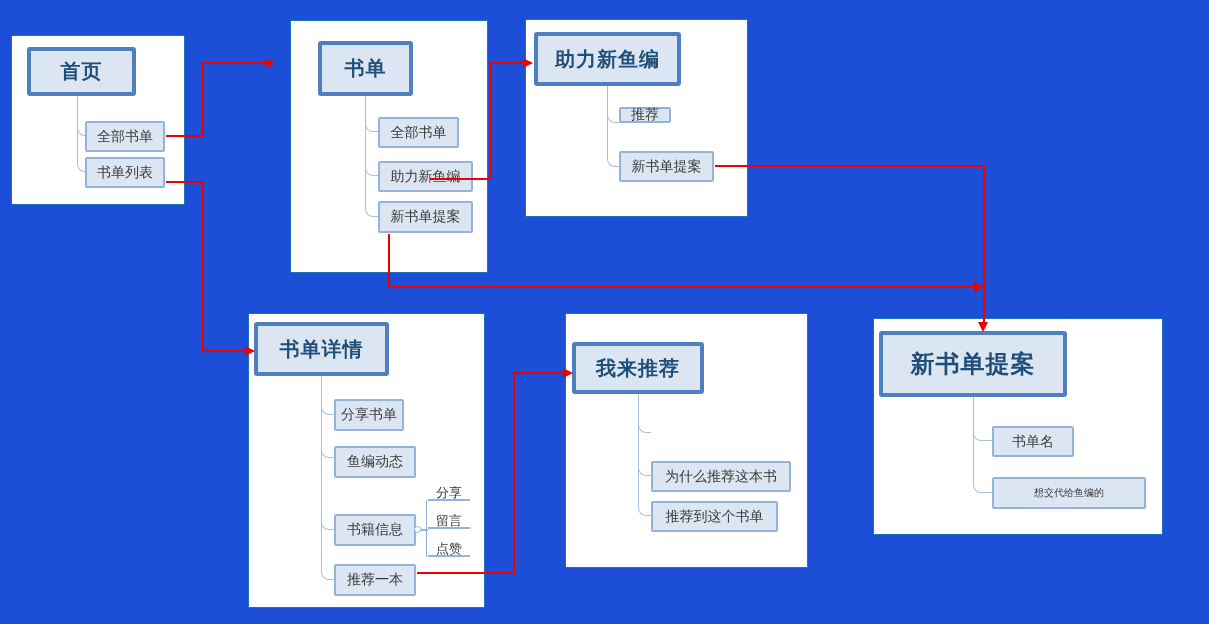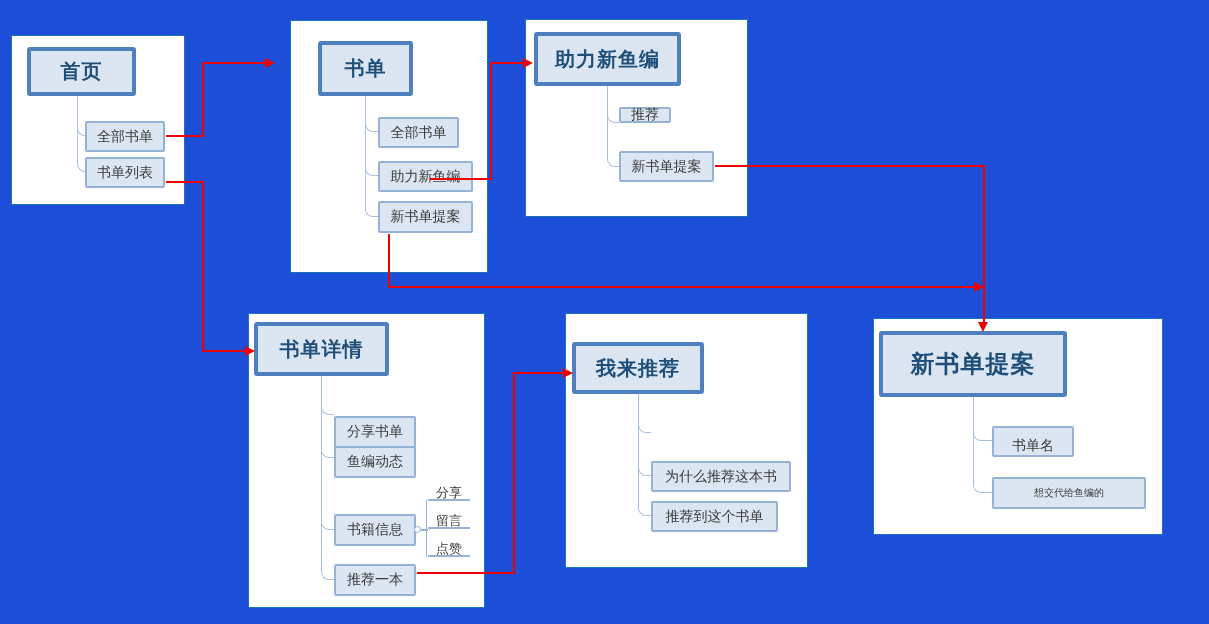--- a/index.html
+++ b/index.html
@@ -86,21 +86,21 @@
   </div>
 
   <div class="group" style="left:248px; top:313px; width:237px; height:295px;">
     <div class="elbow" style="left:72px; top:62px; width:13px; height:39px;"></div>
     <div class="elbow" style="left:72px; top:62px; width:13px; height:82px;"></div>
     <div class="elbow" style="left:72px; top:62px; width:13px; height:154px;"></div>
     <div class="elbow" style="left:72px; top:62px; width:13px; height:204px;"></div>
     <div class="main-node" style="left:5px; top:8px; width:135px; height:54px;">
       <span>书单详情</span>
     </div>
-    <div class="child-node" style="left:85px; top:102px; width:82px; height:32px;">
+    <div class="child-node" style="left:85px; top:85px; width:70px; height:32px;">
       <span>分享书单</span>
     </div>
     <div class="child-node" style="left:85px; top:132px; width:82px; height:32px;justify-content:center;">
       <span>鱼编动态</span>
     </div>
     <div class="child-node" style="left:85px; top:200px; width:82px; height:32px;">
       <span>书籍信息</span>
     </div>
     <div class="child-node" style="left:85px; top:250px; width:82px; height:32px;">
       <span>推荐一本</span>
@@ -137,21 +137,21 @@
       <span>推荐到这个书单</span>
     </div>
   </div>
 
   <div class="group" style="left:873px; top:318px; width:290px; height:217px;">
     <div class="elbow" style="left:99px; top:78px; width:19px; height:44px;"></div>
     <div class="elbow" style="left:99px; top:78px; width:19px; height:96px;"></div>
     <div class="main-node" style="left:5px; top:12px; width:188px; height:66px; font-size:24px;">
       <span>新书单提案</span>
     </div>
-    <div class="child-node" style="left:118px; top:107px; width:82px; height:31px;align-items:flex-end;">
+    <div class="child-node" style="left:118px; top:107px; width:82px; height:31px;">
       <span>书单名</span>
     </div>
     <div class="child-node" style="left:118px; top:158px; width:154px; height:32px; font-size:10px;">
       <span>想交代给鱼编的</span>
     </div>
   </div>
 
   <div>
     <div class="rseg" style="left:166px; top:135px; width:38px; height:2px;"></div>
     <div class="rseg" style="left:202px; top:62px; width:2px; height:75px;"></div>

